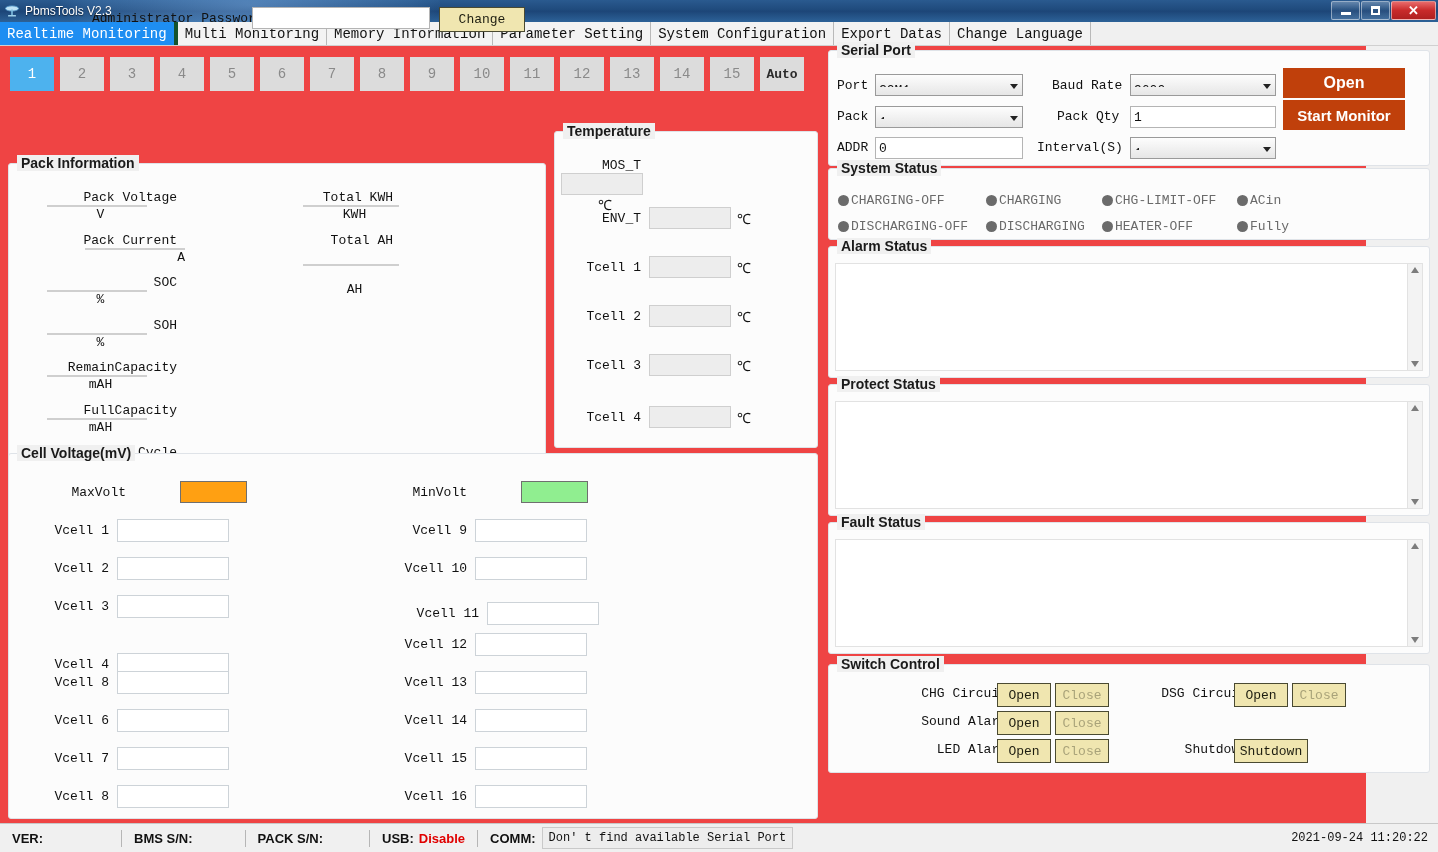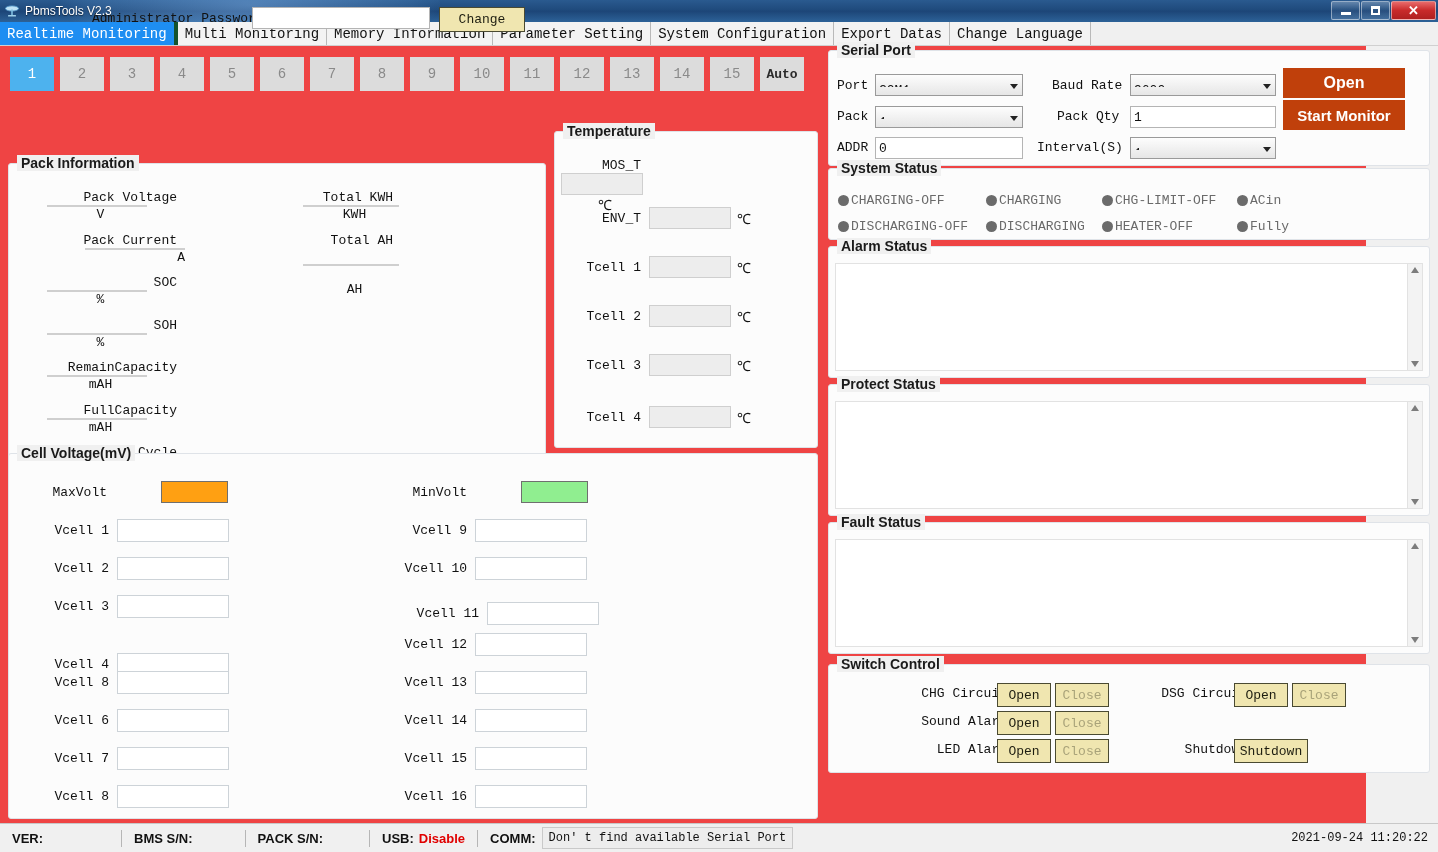--- a/index.html
+++ b/index.html
@@ -436,21 +436,21 @@
     <div class="row" style="left:0; top:274px;">
       <span class="lbl tp-label">Tcell 4</span>
       <div class="field tp-field"></div>
       <span class="unit tp-unit">℃</span>
     </div>
   </div>
 
   <div class="group" id="cell-voltage">
     <div class="legend">Cell Voltage(mV)</div>
 
-    <div class="row" style="left:12px; top:27px;align-items:center;">
+    <div class="row" style="left:31px; top:27px;align-items:center;">
       <span class="lbl cv-label">MaxVolt</span>
       <div class="swatch max" style="margin-left:46px;"></div>
     </div>
     <div class="row" style="left:372px; top:27px;">
       <span class="lbl cv-label">MinVolt</span>
       <div class="swatch min" style="margin-left:46px;"></div>
     </div>
 
     <div class="row" style="left:14px; top:65px;">
       <span class="lbl cv-label">Vcell 1</span>

